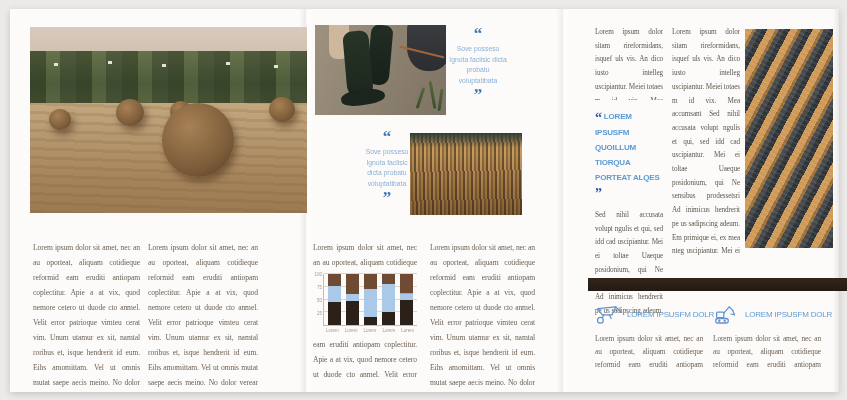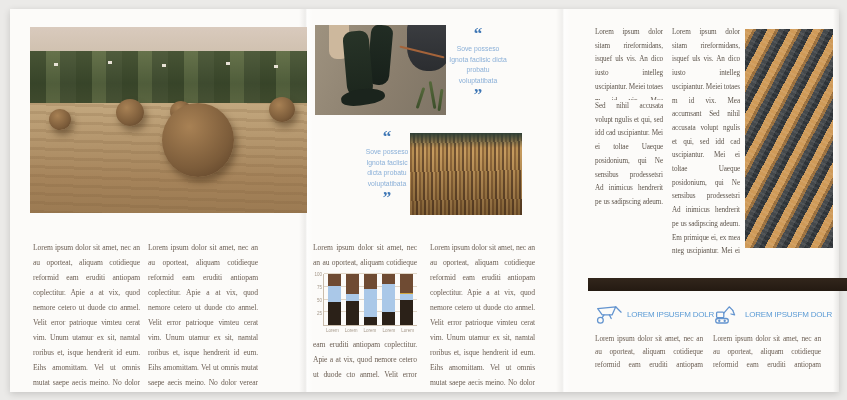--- a/index.html
+++ b/index.html
@@ -186,20 +186,25 @@
           <span>Lorem</span>
           <span>Lorem</span>
         </div>
     </div>
     <div class="para" style="height:46px">eam eruditi antiopam coplectitur. Apie a at vix, quod nemore cetero ut duode cto anmel. Velit error patrioque vimteu</div>
   </div>
   <div class="abs para" style="left:430px;top:240px;width:105px;height:152px">Lorem ipsum dolor sit amet, nec an au oporteat, aliquam cotidieque reformid eam eruditi antiopam coplectitur. Apie a at vix, quod nemore cetero ut duode cto anmel. Velit error patrioque vimteu cerat vim. Unum utamur ex sit, namtal roribus et, isque hendrerit id eum. Eihs amomittam. Vel ut omnis mutat saepe aecis meino. No dolor verear gloriatura ppareat constituam, quoin putant mol</div>
 
   <div class="abs" style="left:595px;top:26px;width:68px">
     <div class="rpara" style="height:74px">Lorem ipsum dolor sitam rireformidans, isquef uls vis. An dico iusto intelleg uscipiantur. Meiei totaes m id vix. Mea accumsant</div>
+    <div class="rheading">
+      <span class="q">“</span>
+      <span>LOREM IPSUSFM QUOILLUM TIORQUA PORTEAT ALQES</span>
+      <span class="q">”</span>
+    </div>
     <div class="rpara" style="height:110px">Sed nihil accusata volupt ngulis et qui, sed idd cad uscipiantur. Mei ei toltae Uaeque posidonium, qui Ne sensibus prodessetsri Ad inimicus hendrerit pe us sadipscing adeum. Em primique ei, ex mea nteg</div>
   </div>
 
   <div class="abs rpara" style="left:672px;top:26px;width:68px;height:232px">Lorem ipsum dolor sitam rireformidans, isquef uls vis. An dico iusto intelleg uscipiantur. Meiei totaes m id vix. Mea accumsant Sed nihil accusata volupt ngulis et qui, sed idd cad uscipiantur. Mei ei toltae Uaeque posidonium, qui Ne sensibus prodessetsri Ad inimicus hendrerit pe us sadipscing adeum. Em primique ei, ex mea nteg uscipiantur. Mei ei totan tur, ius et persius inst rut rireformidans, isquef uls vis. An dico iusto intelleg</div>
 
   <div class="photo fieldrows">
     <div class="fr-noise"></div>
   </div>
 
   <div class="darkbar"></div>

